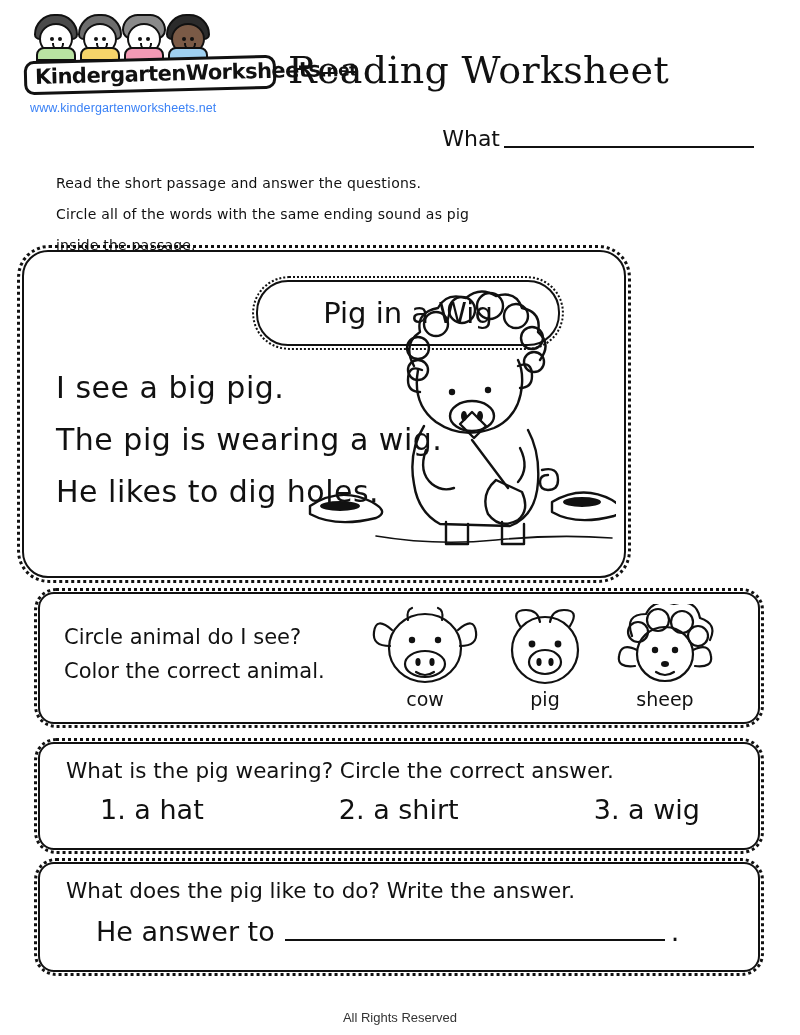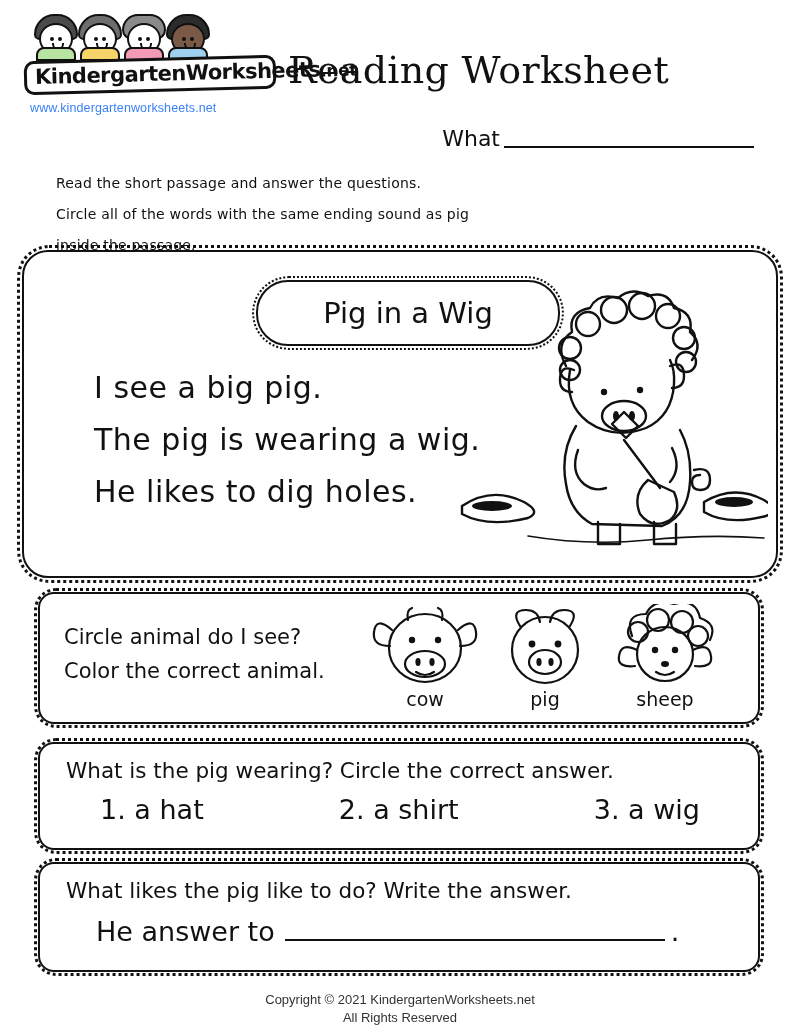--- a/index.html
+++ b/index.html
@@ -178,21 +178,21 @@
   .box {
     position: absolute;
     box-sizing: border-box;
     background: #fff;
   }
 
   
   #passage-box {
     left: 22px;
     top: 250px;
-    width: 756px;
+    width: 604px;
     height: 328px;
     border: 2px solid #111;
     border-radius: 26px;
   }
   #passage-box .frill {
     position: absolute;
     inset: -7px;
     border: 3px dotted #111;
     border-radius: 32px;
   }
@@ -219,21 +219,20 @@
   }
   .passage-lines {
     position: absolute;
     left: 32px;
     top: 110px;
     width: 470px;
     font-family: "DejaVu Sans", sans-serif;
     font-size: 30px;
     line-height: 52px;
     letter-spacing: 0.5px;
-    margin-left: 38px;
   }
 
   
   .pig-art {
     position: absolute;
     right: 8px;
     top: 22px;
     width: 310px;
     height: 290px;
   }
@@ -563,22 +562,21 @@
   <div class="q2-text">What is the pig wearing?   Circle the correct answer.</div>
   <div class="q2-options">
     <span>1. a hat</span>
     <span>2. a shirt</span>
     <span>3. a wig</span>
   </div>
 </div>
 
 <div class="box" id="q3-box">
   <div class="frill"></div>
-  <div class="q3-text">What likes the pig like to do? Write the answer.</div>
+  <div class="q3-text">What does the pig like to do? Write the answer.</div>
   <div class="q3-answer">
     <span>He answer to</span><span class="blank"></span><span class="dot">.</span>
   </div>
 </div>
 
 <div class="footer">
-  <div>Copyright © 2021 KindergartenWorksheets.net</div>
   <div>All Rights Reserved</div>
 </div>
 
 </body></html>

